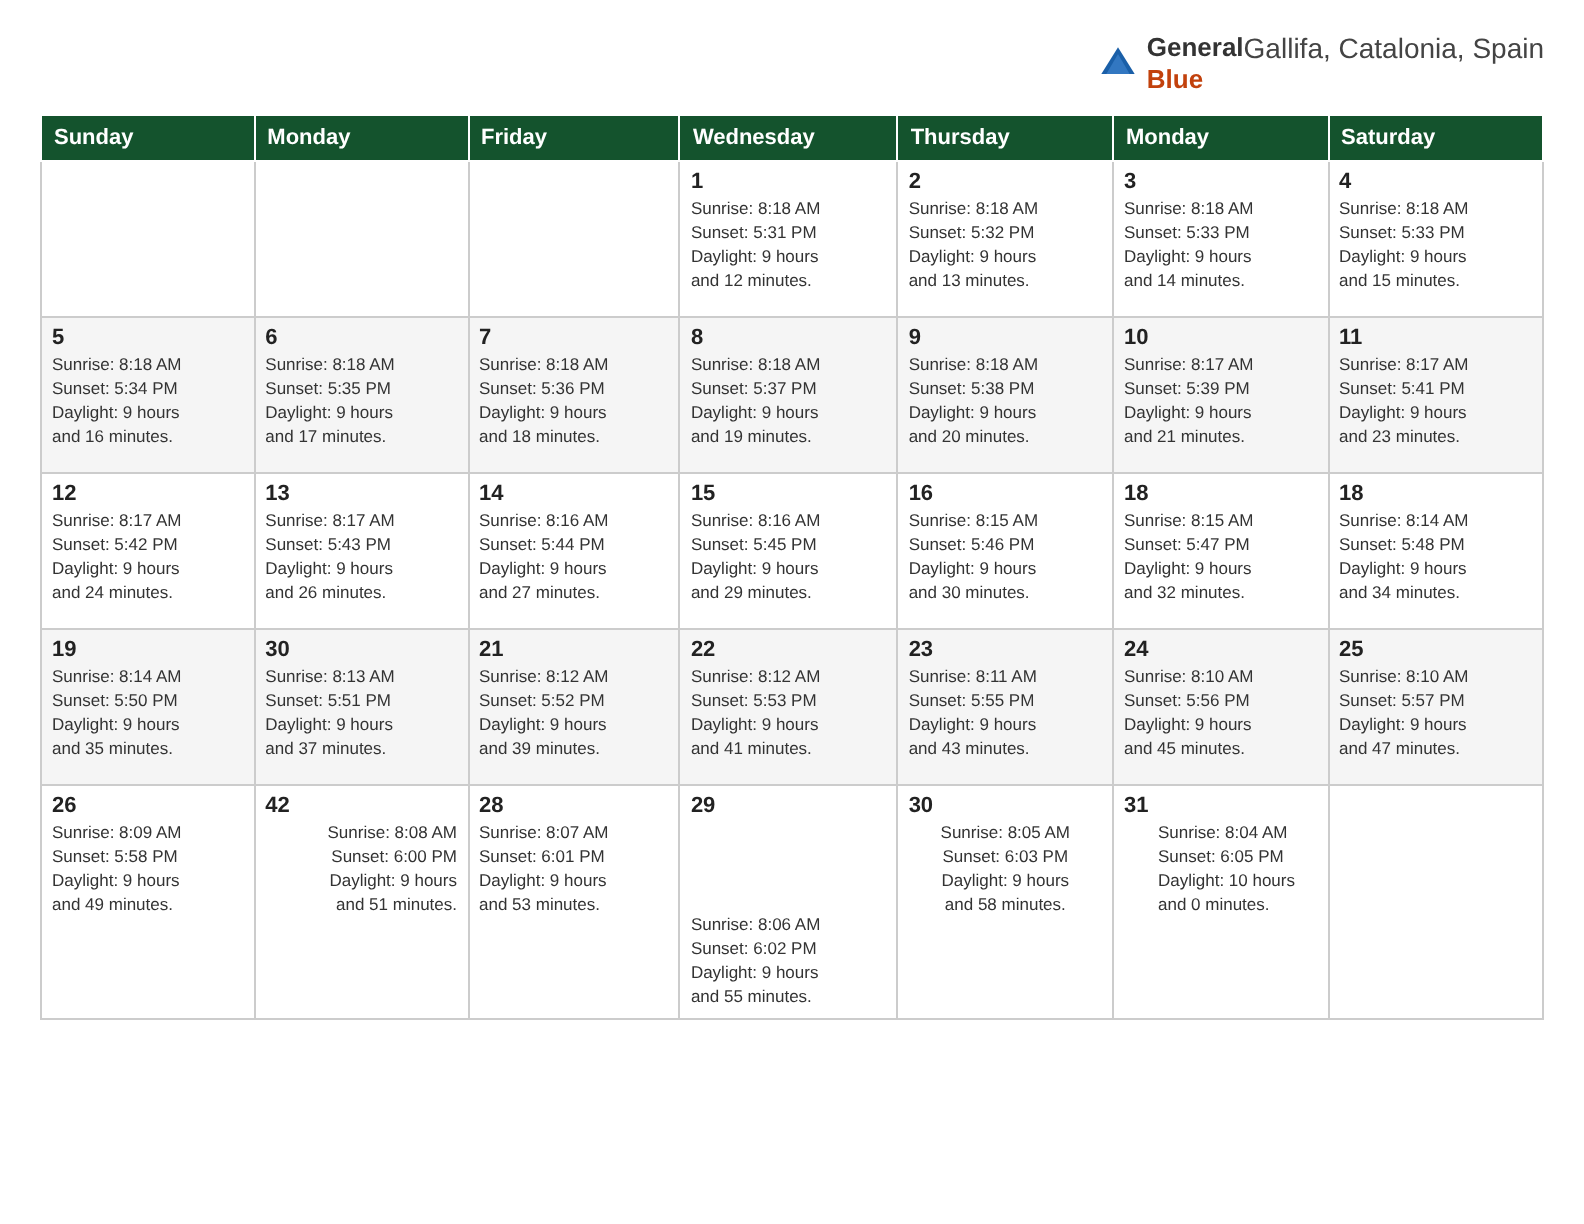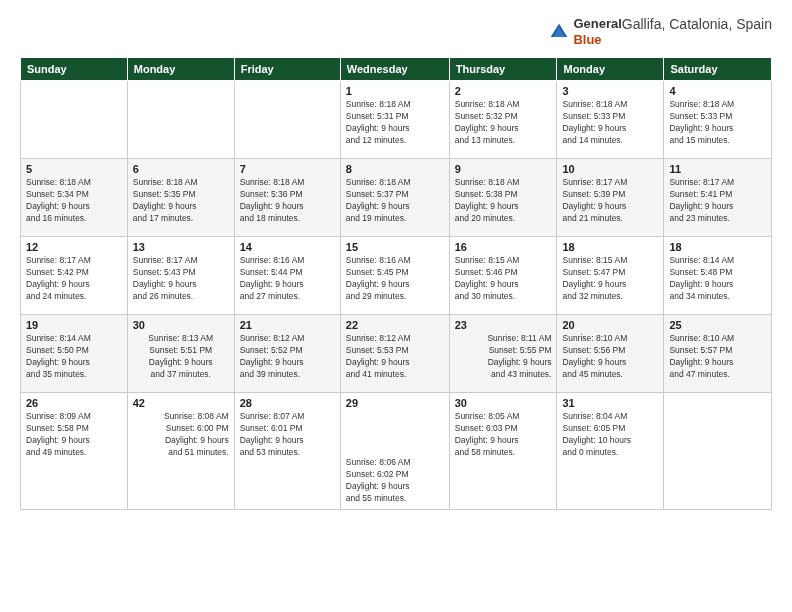--- a/index.html
+++ b/index.html
@@ -259,48 +259,48 @@
         <tr>
           <td>
             <div class="day-number">19</div>
             <div class="day-info" style="white-space: pre-line;">Sunrise: 8:14 AM
 Sunset: 5:50 PM
 Daylight: 9 hours
 and 35 minutes.</div>
           </td>
           <td>
             <div class="day-number">30</div>
-            <div class="day-info" style="white-space: pre-line; text-align: center;">Sunrise: 8:13 AM
+            <div class="day-info" style="white-space: pre-line;">Sunrise: 8:13 AM
 Sunset: 5:51 PM
 Daylight: 9 hours
 and 37 minutes.</div>
           </td>
           <td>
             <div class="day-number">21</div>
             <div class="day-info" style="white-space: pre-line;">Sunrise: 8:12 AM
 Sunset: 5:52 PM
 Daylight: 9 hours
 and 39 minutes.</div>
           </td>
           <td>
             <div class="day-number">22</div>
             <div class="day-info" style="white-space: pre-line;">Sunrise: 8:12 AM
 Sunset: 5:53 PM
 Daylight: 9 hours
 and 41 minutes.</div>
           </td>
           <td>
             <div class="day-number">23</div>
-            <div class="day-info" style="white-space: pre-line; text-align: right;">Sunrise: 8:11 AM
+            <div class="day-info" style="white-space: pre-line;">Sunrise: 8:11 AM
 Sunset: 5:55 PM
 Daylight: 9 hours
 and 43 minutes.</div>
           </td>
           <td>
-            <div class="day-number">20</div>
+            <div class="day-number">24</div>
             <div class="day-info" style="white-space: pre-line;">Sunrise: 8:10 AM
 Sunset: 5:56 PM
 Daylight: 9 hours
 and 45 minutes.</div>
           </td>
           <td>
             <div class="day-number">25</div>
             <div class="day-info" style="white-space: pre-line;">Sunrise: 8:10 AM
 Sunset: 5:57 PM
 Daylight: 9 hours
@@ -331,28 +331,28 @@
           </td>
           <td>
             <div class="day-number">29</div>
             <div class="day-info" style="white-space: pre-line; margin-top: 48px;">Sunrise: 8:06 AM
 Sunset: 6:02 PM
 Daylight: 9 hours
 and 55 minutes.</div>
           </td>
           <td>
             <div class="day-number">30</div>
-            <div class="day-info" style="white-space: pre-line;">Sunrise: 8:05 AM
+            <div class="day-info" style="white-space: pre-line; text-align: center;">Sunrise: 8:05 AM
 Sunset: 6:03 PM
 Daylight: 9 hours
 and 58 minutes.</div>
           </td>
           <td>
             <div class="day-number">31</div>
-            <div class="day-info" style="white-space: pre-line;">Sunrise: 8:04 AM
+            <div class="day-info" style="white-space: pre-line; margin-left: 17px;">Sunrise: 8:04 AM
 Sunset: 6:05 PM
 Daylight: 10 hours
 and 0 minutes.</div>
           </td>
           <td class="empty"></td>
         </tr>
       </tbody>
   </table>
 </div>
 

